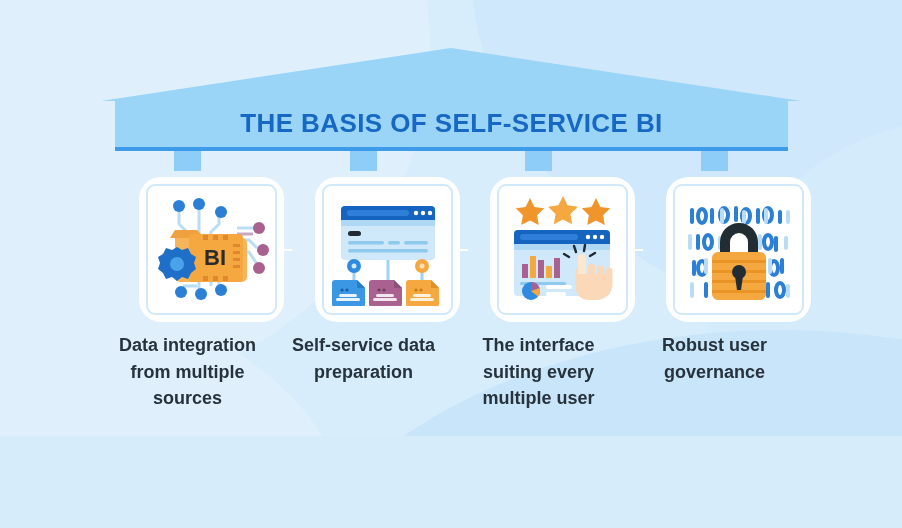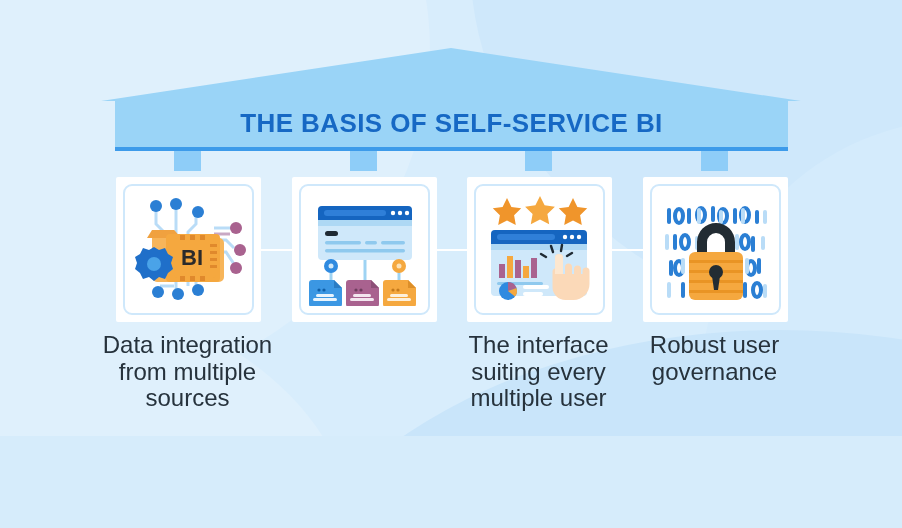--- a/index.html
+++ b/index.html
@@ -143,46 +143,47 @@
     background: #ffffff;
   }
 
   
   .card {
     position: absolute;
     top: 177px;
     width: 145px;
     height: 145px;
     background: #ffffff;
-    border-radius: 2px;
+    border-radius: 22px;
     box-sizing: border-box;
     padding: 7px;
+    margin-left: 23px;
   }
   .card-inner {
     width: 100%;
     height: 100%;
     border: 2px solid #cfe8fb;
     border-radius: 9px;
     box-sizing: border-box;
     display: flex;
     align-items: center;
     justify-content: center;
   }
   .card-inner svg { display: block; }
 
   
   .caption {
     position: absolute;
     top: 332px;
     width: 175px;
     text-align: center;
     color: #26323c;
-    font-size: 24px;
+    font-size: 18px;
     line-height: 26.5px;
-    font-weight: normal;
+    font-weight: bold;
   }
 </style>
 </head>
 <body>
 
 <div class="stage">
 
   <div class="bg-layer">
     <div class="blob blob-topleft"></div>
     <div class="blob blob-topright"></div>
@@ -457,20 +458,21 @@
           <rect x="32" y="96" width="54" height="3"></rect>
         </g>
 
         <circle cx="59" cy="78" r="7" fill="#222c33"></circle>
         <path d="M55,82 h8 l-2,14 h-4 z" fill="#222c33"></path>
       </svg>
     </div>
   </div>
 
   <div class="caption" style="left:100px;">Data integration from multiple sources</div>
+  <div class="caption" style="left:276px;">Self-service data preparation</div>
   <div class="caption" style="left:451px;">The interface suiting every multiple user</div>
   <div class="caption" style="left:627px;">Robust user governance</div>
 
   <div class="tab tab-bottom" style="left:174px;"></div>
   <div class="tab tab-bottom" style="left:350px;"></div>
   <div class="tab tab-bottom" style="left:525px;"></div>
   <div class="tab tab-bottom" style="left:701px;"></div>
 
   <div class="footbar"></div>
   <div class="footbar-rule"></div>

